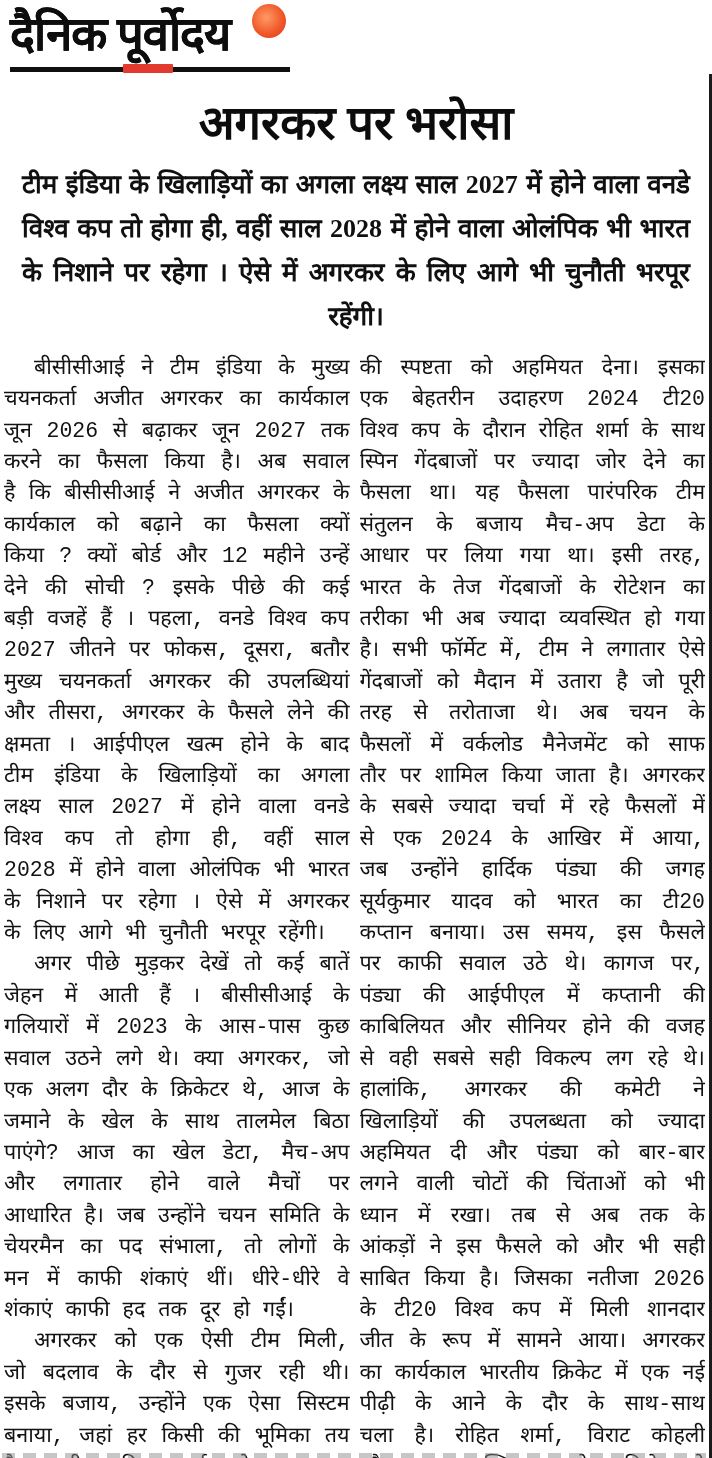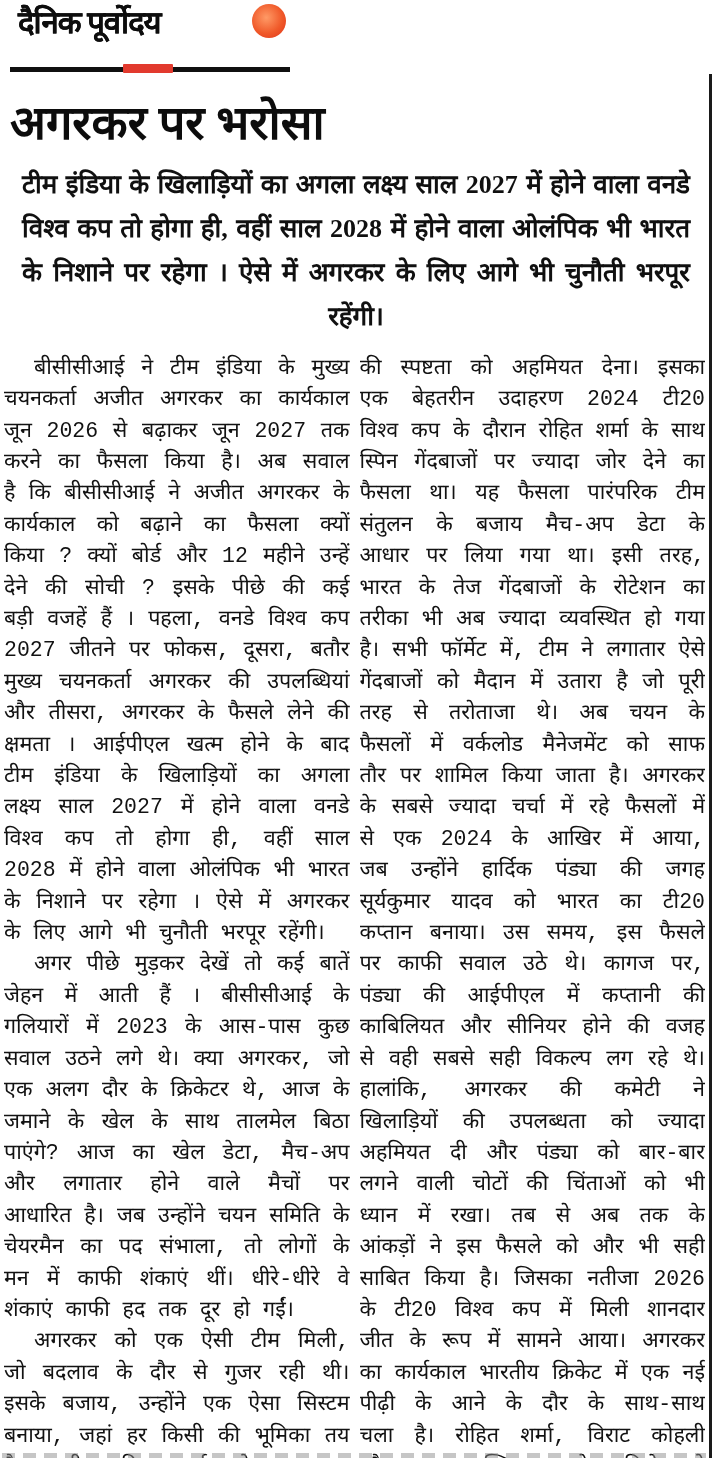--- a/index.html
+++ b/index.html
@@ -15,43 +15,42 @@
   
   .masthead { position: relative; height: 80px; }
   .logo-sun {
     position: absolute; left: 252px; top: 4px;
     width: 34px; height: 34px; border-radius: 50%;
     background: radial-gradient(circle at 42% 40%, #ff9a66 0%, #f05a2a 55%, #e03318 100%);
     z-index: 1;
   }
   .logo-text {
     position: absolute; left: 10px; top: 0px;
-    font-size: 31px; font-weight: bold; letter-spacing: -1px;
+    font-size: 47px; font-weight: bold; letter-spacing: -1px;
     color: #0d0d0d; z-index: 2; white-space: nowrap;
     text-shadow: 0 0 0 #0d0d0d;
-    margin-left: 8px;
   }
   .tagline {
     position: absolute; left: 0; top: 47px; width: 272px;
     text-align: right; font-size: 12.5px; font-weight: bold;
     color: #e01e1e; z-index: 2; letter-spacing: 0.5px;
   }
   .masthead-bar {
     position: absolute; left: 10px; top: 67px;
     width: 280px; height: 5px; background: #101010;
   }
   .masthead-ribbon {
     position: absolute; left: 123px; top: 64px;
     width: 50px; height: 9px; background: #e23a2e; z-index: 3;
     border-radius: 1px;
   }
 
   
   .headline {
-    text-align: left;
+    text-align: center;
     font-size: 47px; font-weight: bold;
     margin: 14px 10px 0 10px;
     letter-spacing: 0px;
     color: #0c0c0c;
     line-height: 1.25;
   }
   .intro {
     font-size: 26px; font-weight: bold;
     line-height: 44px;
     text-align: justify; text-align-last: center;

